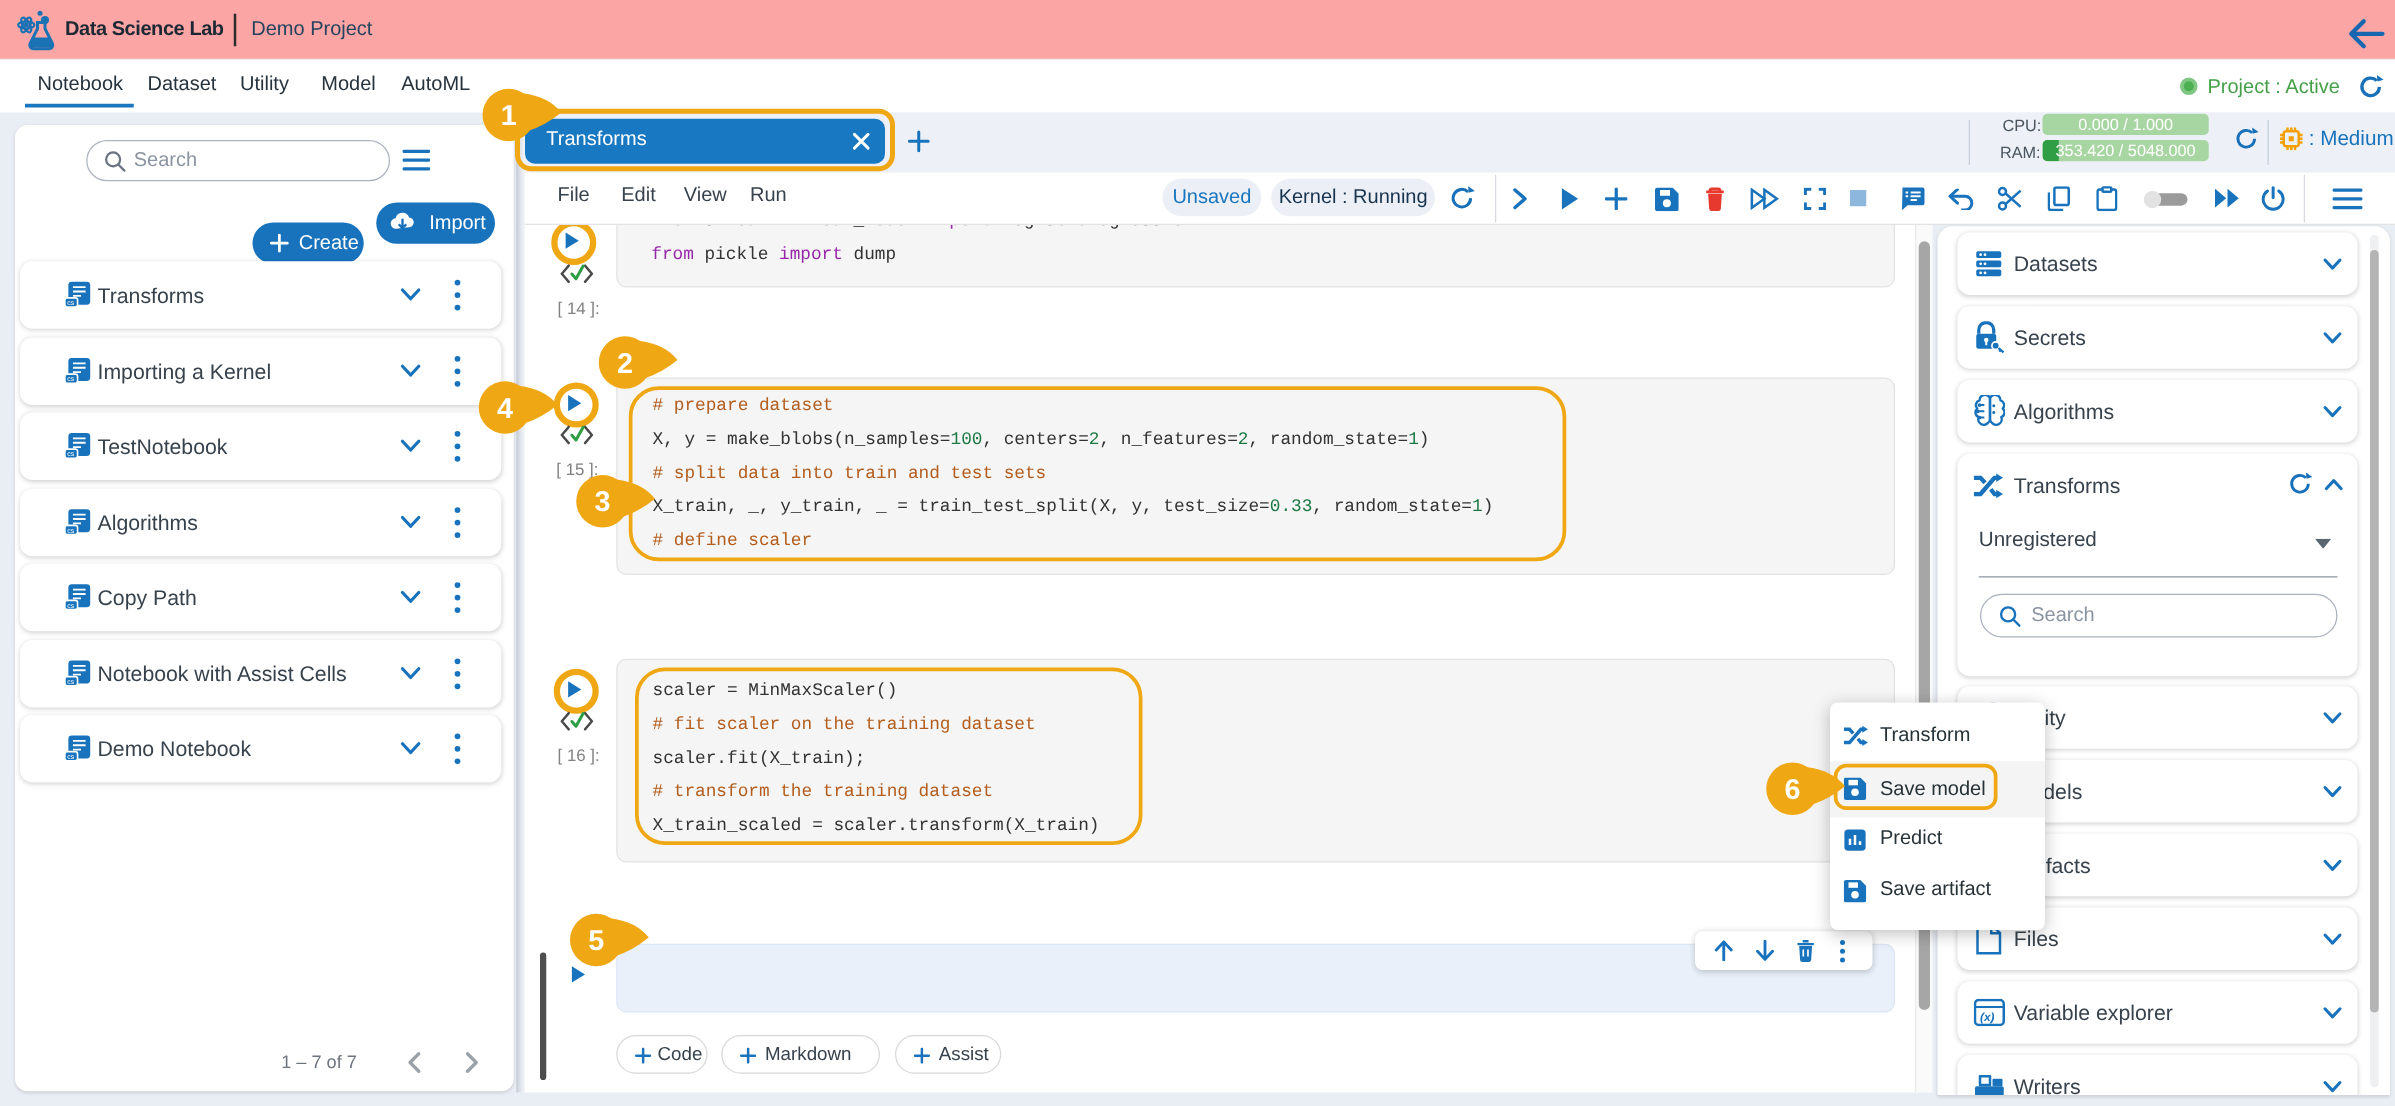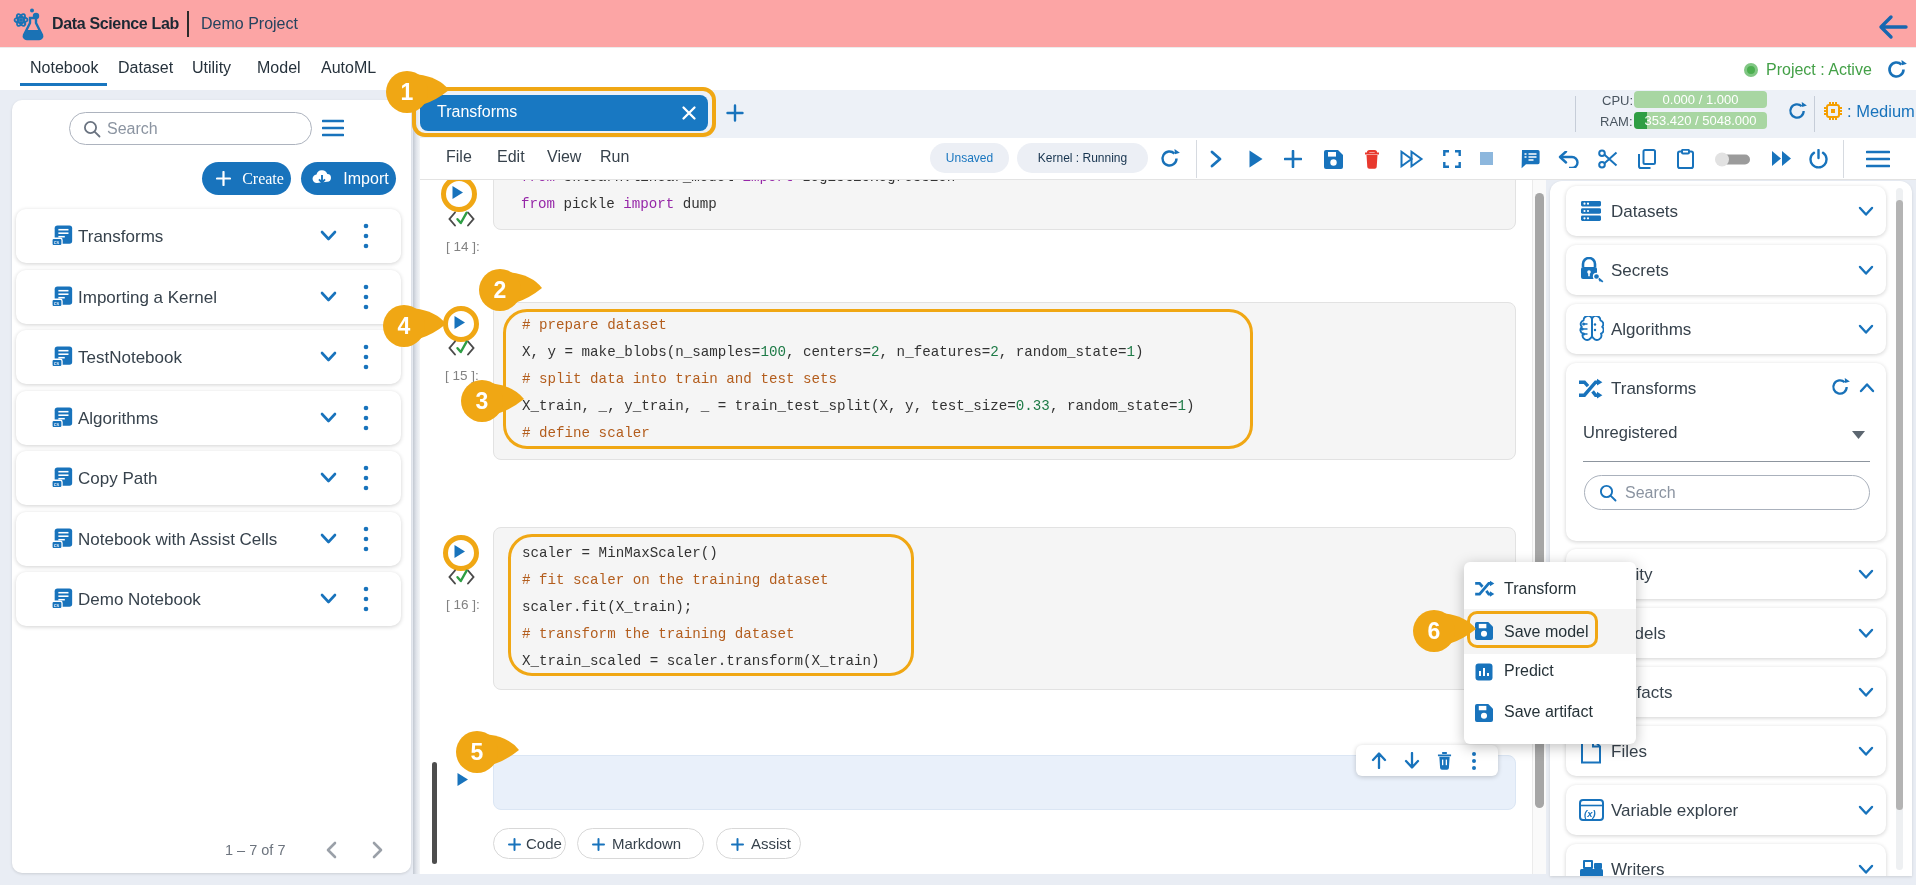--- a/index.html
+++ b/index.html
@@ -29,21 +29,21 @@
   .btnpill { height:33px; border-radius:17px; background:#1873bc; color:#fff; font-size:16px; text-align:center; }
 
   
   #tabbar { left:413px; top:90px; width:1503px; height:48px; background:#edf1f7; }
   #bluetab { left:420px; top:95px; width:288px; height:36px; background:#1878c2; border-radius:8px; color:#fff; font-size:16px; }
   #tabring { left:412px; top:87px; width:304px; height:50px; border:4px solid #f0a714; border-radius:13px; background:transparent; z-index:45; }
 
   
   #mbar { left:413px; top:138px; width:1503px; height:42px; background:#fff; border-bottom:1px solid #e3e3e3; }
   .mitem { top:11px; font-size:16px; color:#37424c; }
-  .pill2 { top:5px; height:30px; border-radius:15px; background:#eceff5; font-size:12px; line-height:30px; text-align:center; }
+  .pill2 { top:5px; height:30px; border-radius:15px; background:#eceff5; font-size:16px; line-height:30px; text-align:center; }
 
   
   #content { left:413px; top:180px; width:1119px; height:694px; background:#fff; overflow:hidden;padding-left:42px; }
   .codebox { left:80px; width:1023px; background:#f5f5f5; border:1px solid #e2e2e2; border-radius:8px; }
   .code { font-family:"Liberation Mono", monospace; font-size:14.2px; line-height:27px; color:#333; white-space:pre; }
   .cmt { color:#b35d1d; }
   .kw { color:#9627a8; }
   .num { color:#1d7a46; }
   .lbl { font-size:13.5px; color:#828282; font-family:"Liberation Sans",sans-serif; }
   .playring { width:36px; height:36px; border-radius:50%; border:5px solid #f0a714; background:#fff; }
@@ -114,21 +114,21 @@
     <span>Search</span>
   </div>
   <svg class="abs" style="left:310px;top:19px" width="22" height="18" viewBox="0 0 22 18">
       <g stroke="#1873bc" stroke-width="2.6" stroke-linecap="round">
         <path d="M1 2 h20"></path>
         <path d="M1 9 h20"></path>
         <path d="M1 16 h20"></path>
       </g>
     </svg>
 
-  <div class="abs btnpill" style="left:190px;top:62px;width:89px;font-family:Liberation Serif, serif;">
+  <div class="abs btnpill" style="left:190px;top:78px;width:89px;">
     <svg class="abs" style="left:14px;top:9px" width="15" height="15" viewBox="0 0 15 15">
         <path d="M7.5 1 v13 M1 7.5 h13" stroke="#fff" stroke-width="2.2" stroke-linecap="round"></path>
       </svg>
     <span style="display:inline-block;margin-left:33px;line-height:33px">Create</span>
   </div>
   <div class="abs btnpill" style="left:289px;top:62px;width:95px;">
     <svg class="abs" style="left:11px;top:7px" width="20" height="18" viewBox="0 0 20 18">
         <path d="M5 14 a4.2 4.2 0 0 1 -0.5-8.4 a5.6 5.6 0 0 1 10.8-0.6 a3.9 3.9 0 0 1 -0.4 7.8 z" fill="#fff"></path>
         <path d="M10 6 v7 M7 10.4 l3 3.2 3-3.2" stroke="#1873bc" stroke-width="1.9" fill="none"></path>
       </svg>

